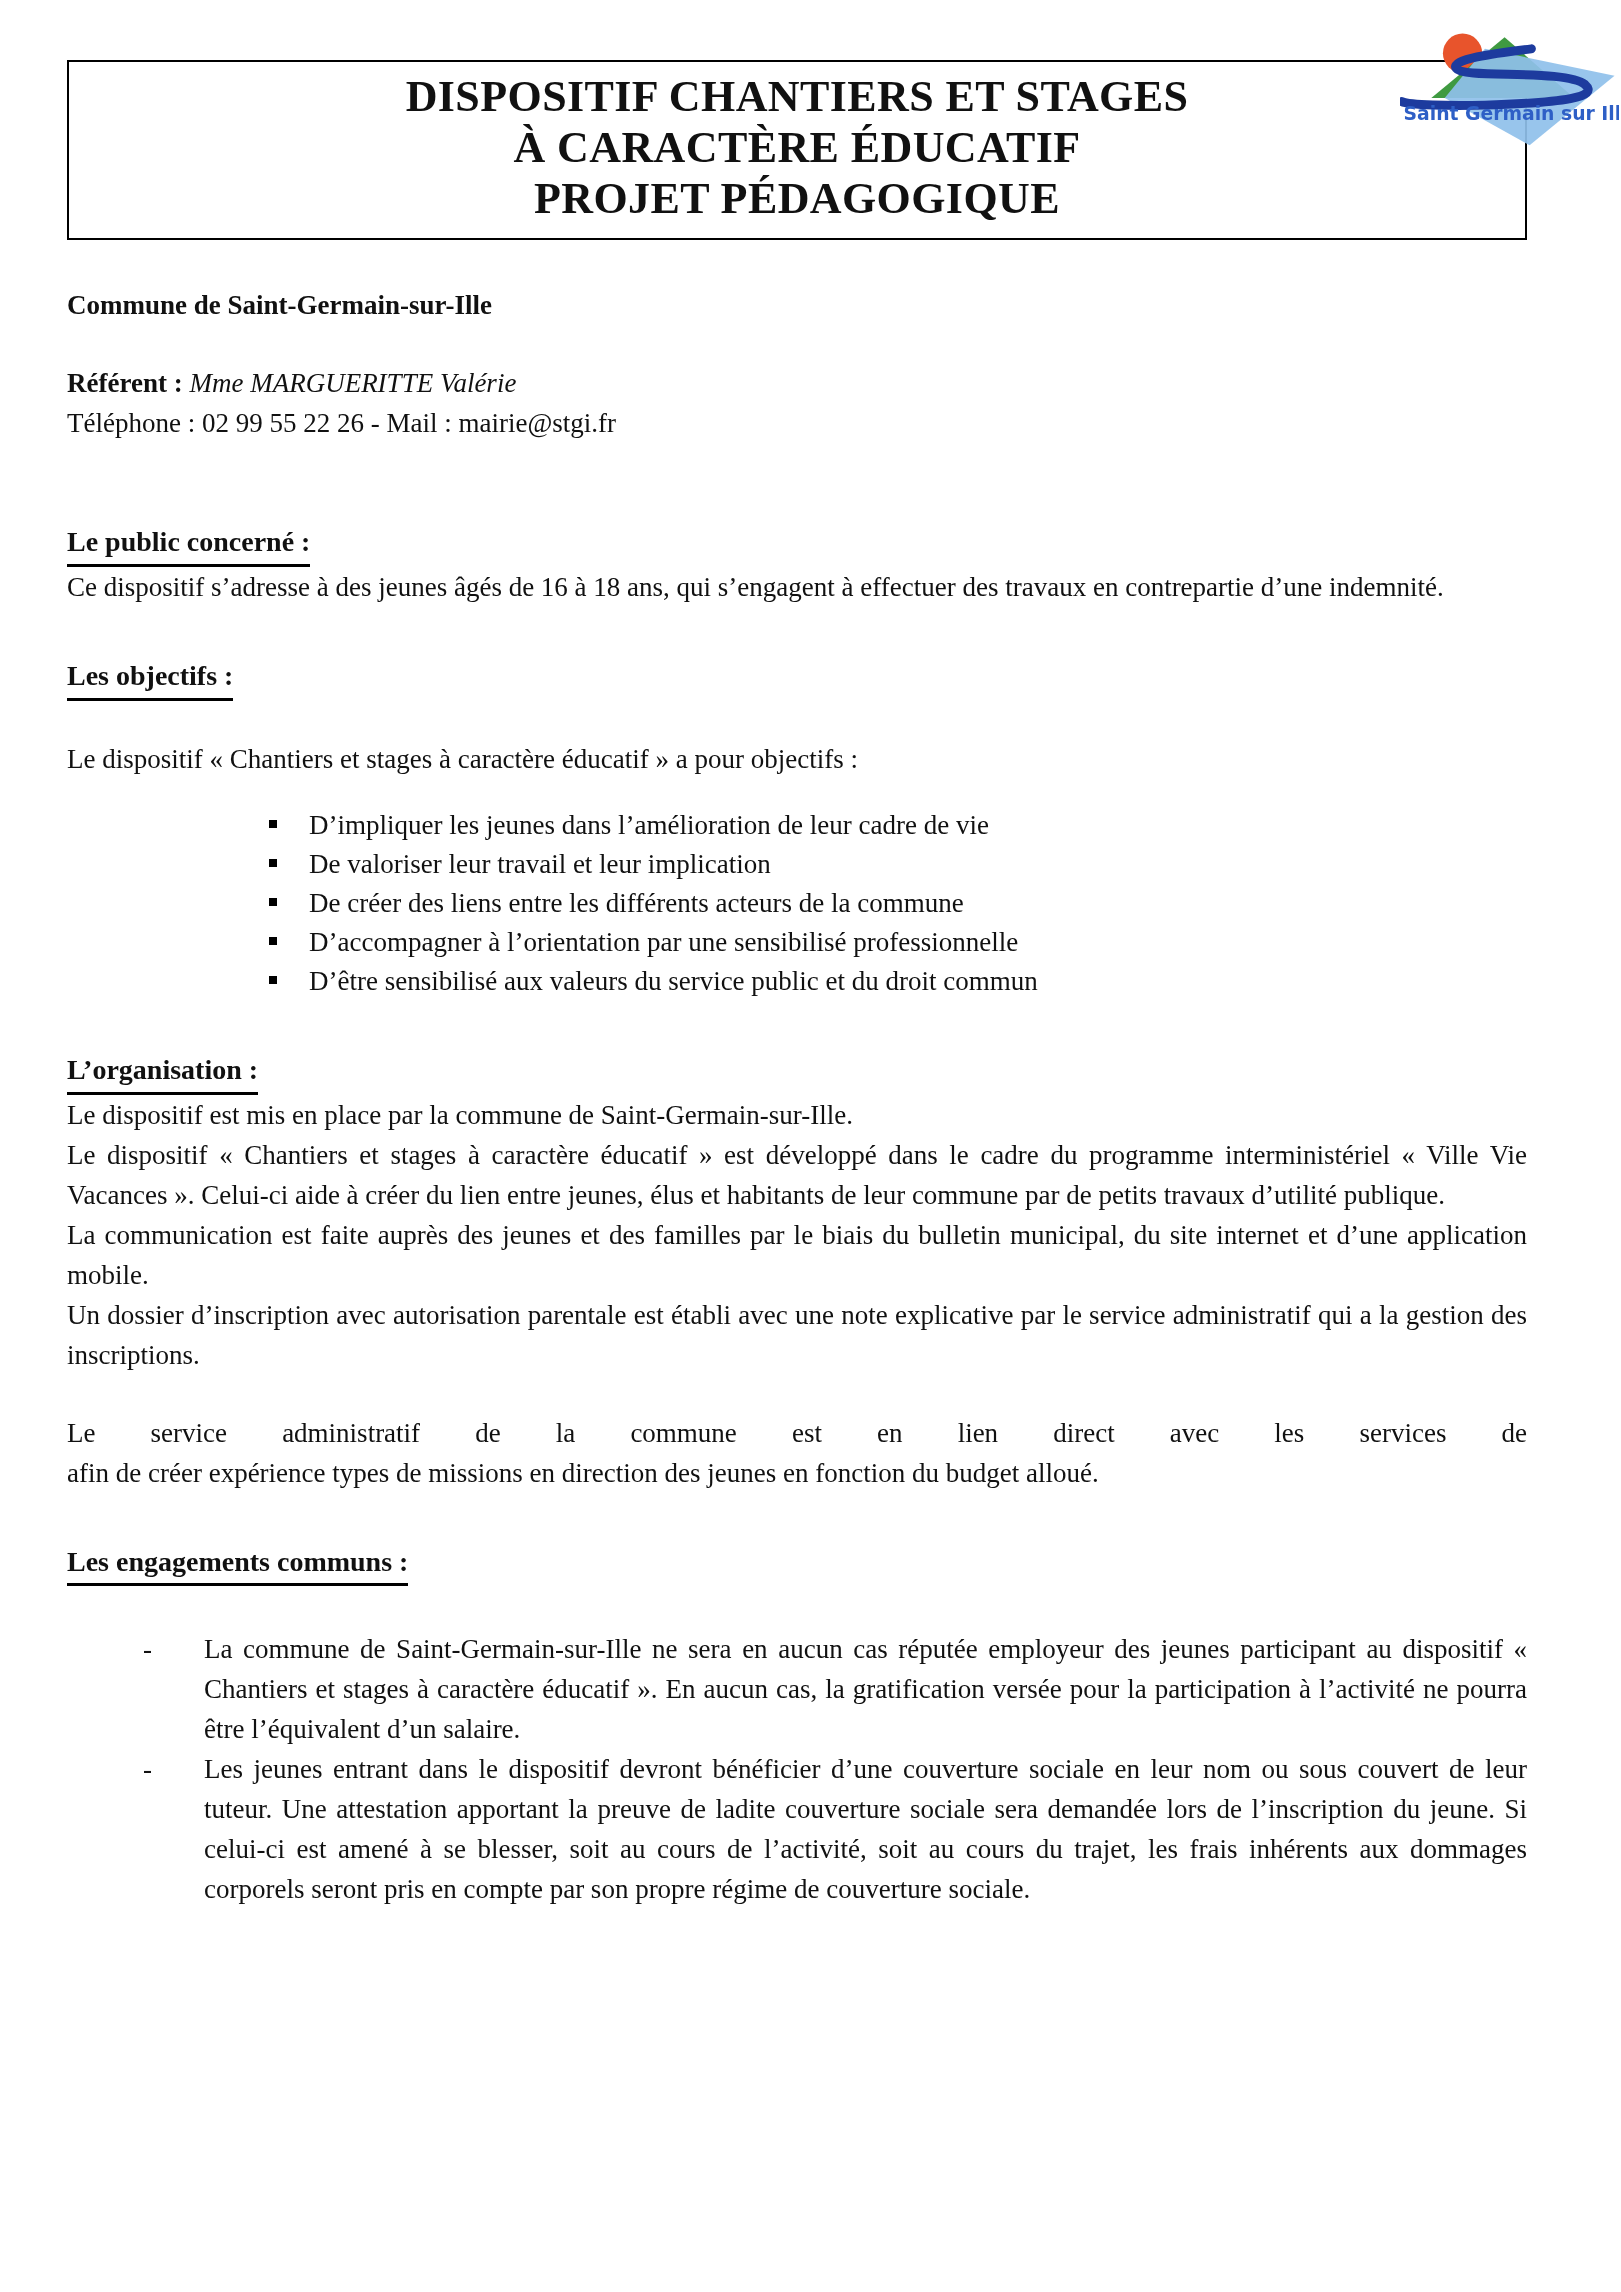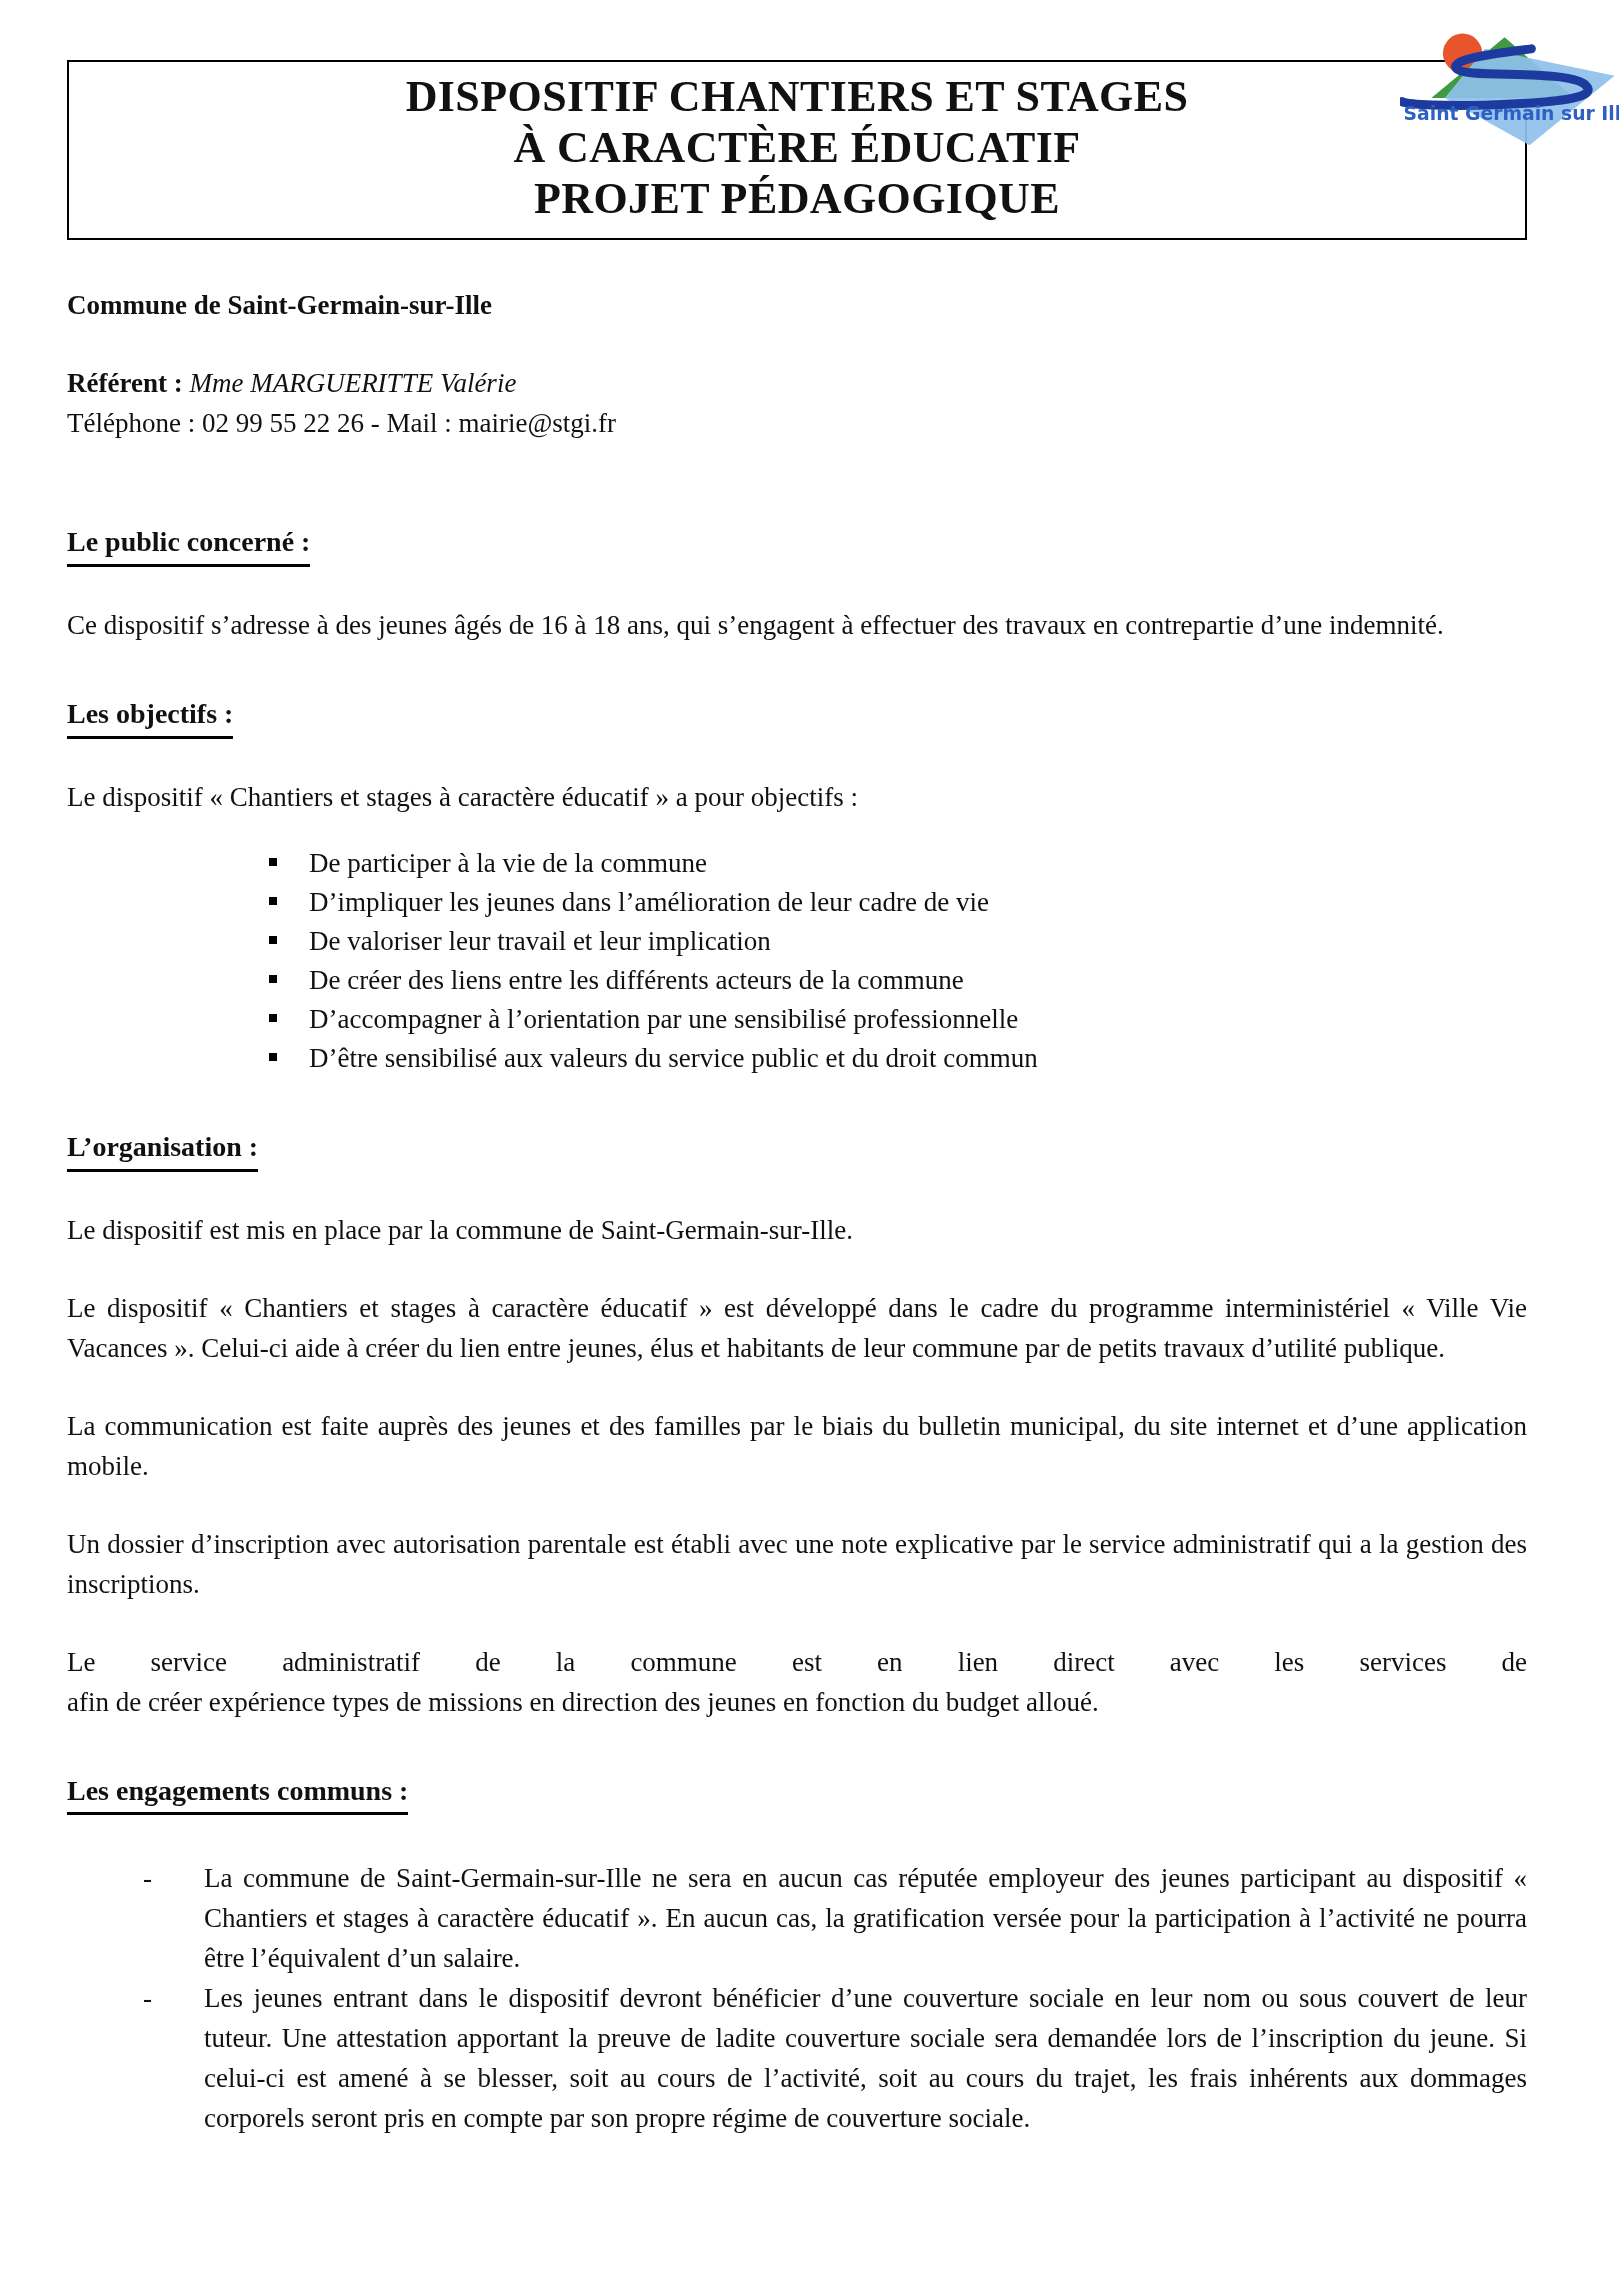--- a/index.html
+++ b/index.html
@@ -57,21 +57,21 @@
     margin-top:49px;
     font-size:28px; line-height:40px;
     font-weight:bold;
   }
   .heading > span{
     display:inline-block;
     border-bottom:3.6px solid #000;
     padding-bottom:1.8px;
   }
   .heading.first{ margin-top:79px; }
-  .para{ margin-top:38px; }
+  .para{ }
   .intro{ margin-top:38px; text-align:left; }
   
   .obj-list{
     margin:27px 0 0 0; padding:0 0 0 202px;
     list-style:none;
   }
   .obj-list li{
     font-size:27px; line-height:39px;
     display:flex; align-items:baseline;
   }
@@ -136,24 +136,20 @@
       <span>Le public concerné :</span>
     </div>
     <div class="para">Ce dispositif s’adresse à des jeunes âgés de 16 à 18 ans, qui s’engagent à effectuer des travaux en contrepartie d’une indemnité.</div>
 
     <div class="heading">
       <span>Les objectifs :</span>
     </div>
     <div class="intro">Le dispositif « Chantiers et stages à caractère éducatif » a pour objectifs :</div>
 
     <ul class="obj-list">
-      <li>
-          <span class="sq"></span>
-          <span>De participer à la vie de la commune</span>
-        </li>
       <li>
           <span class="sq"></span>
           <span>D’impliquer les jeunes dans l’amélioration de leur cadre de vie</span>
         </li>
       <li>
           <span class="sq"></span>
           <span>De valoriser leur travail et leur implication</span>
         </li>
       <li>
           <span class="sq"></span>

